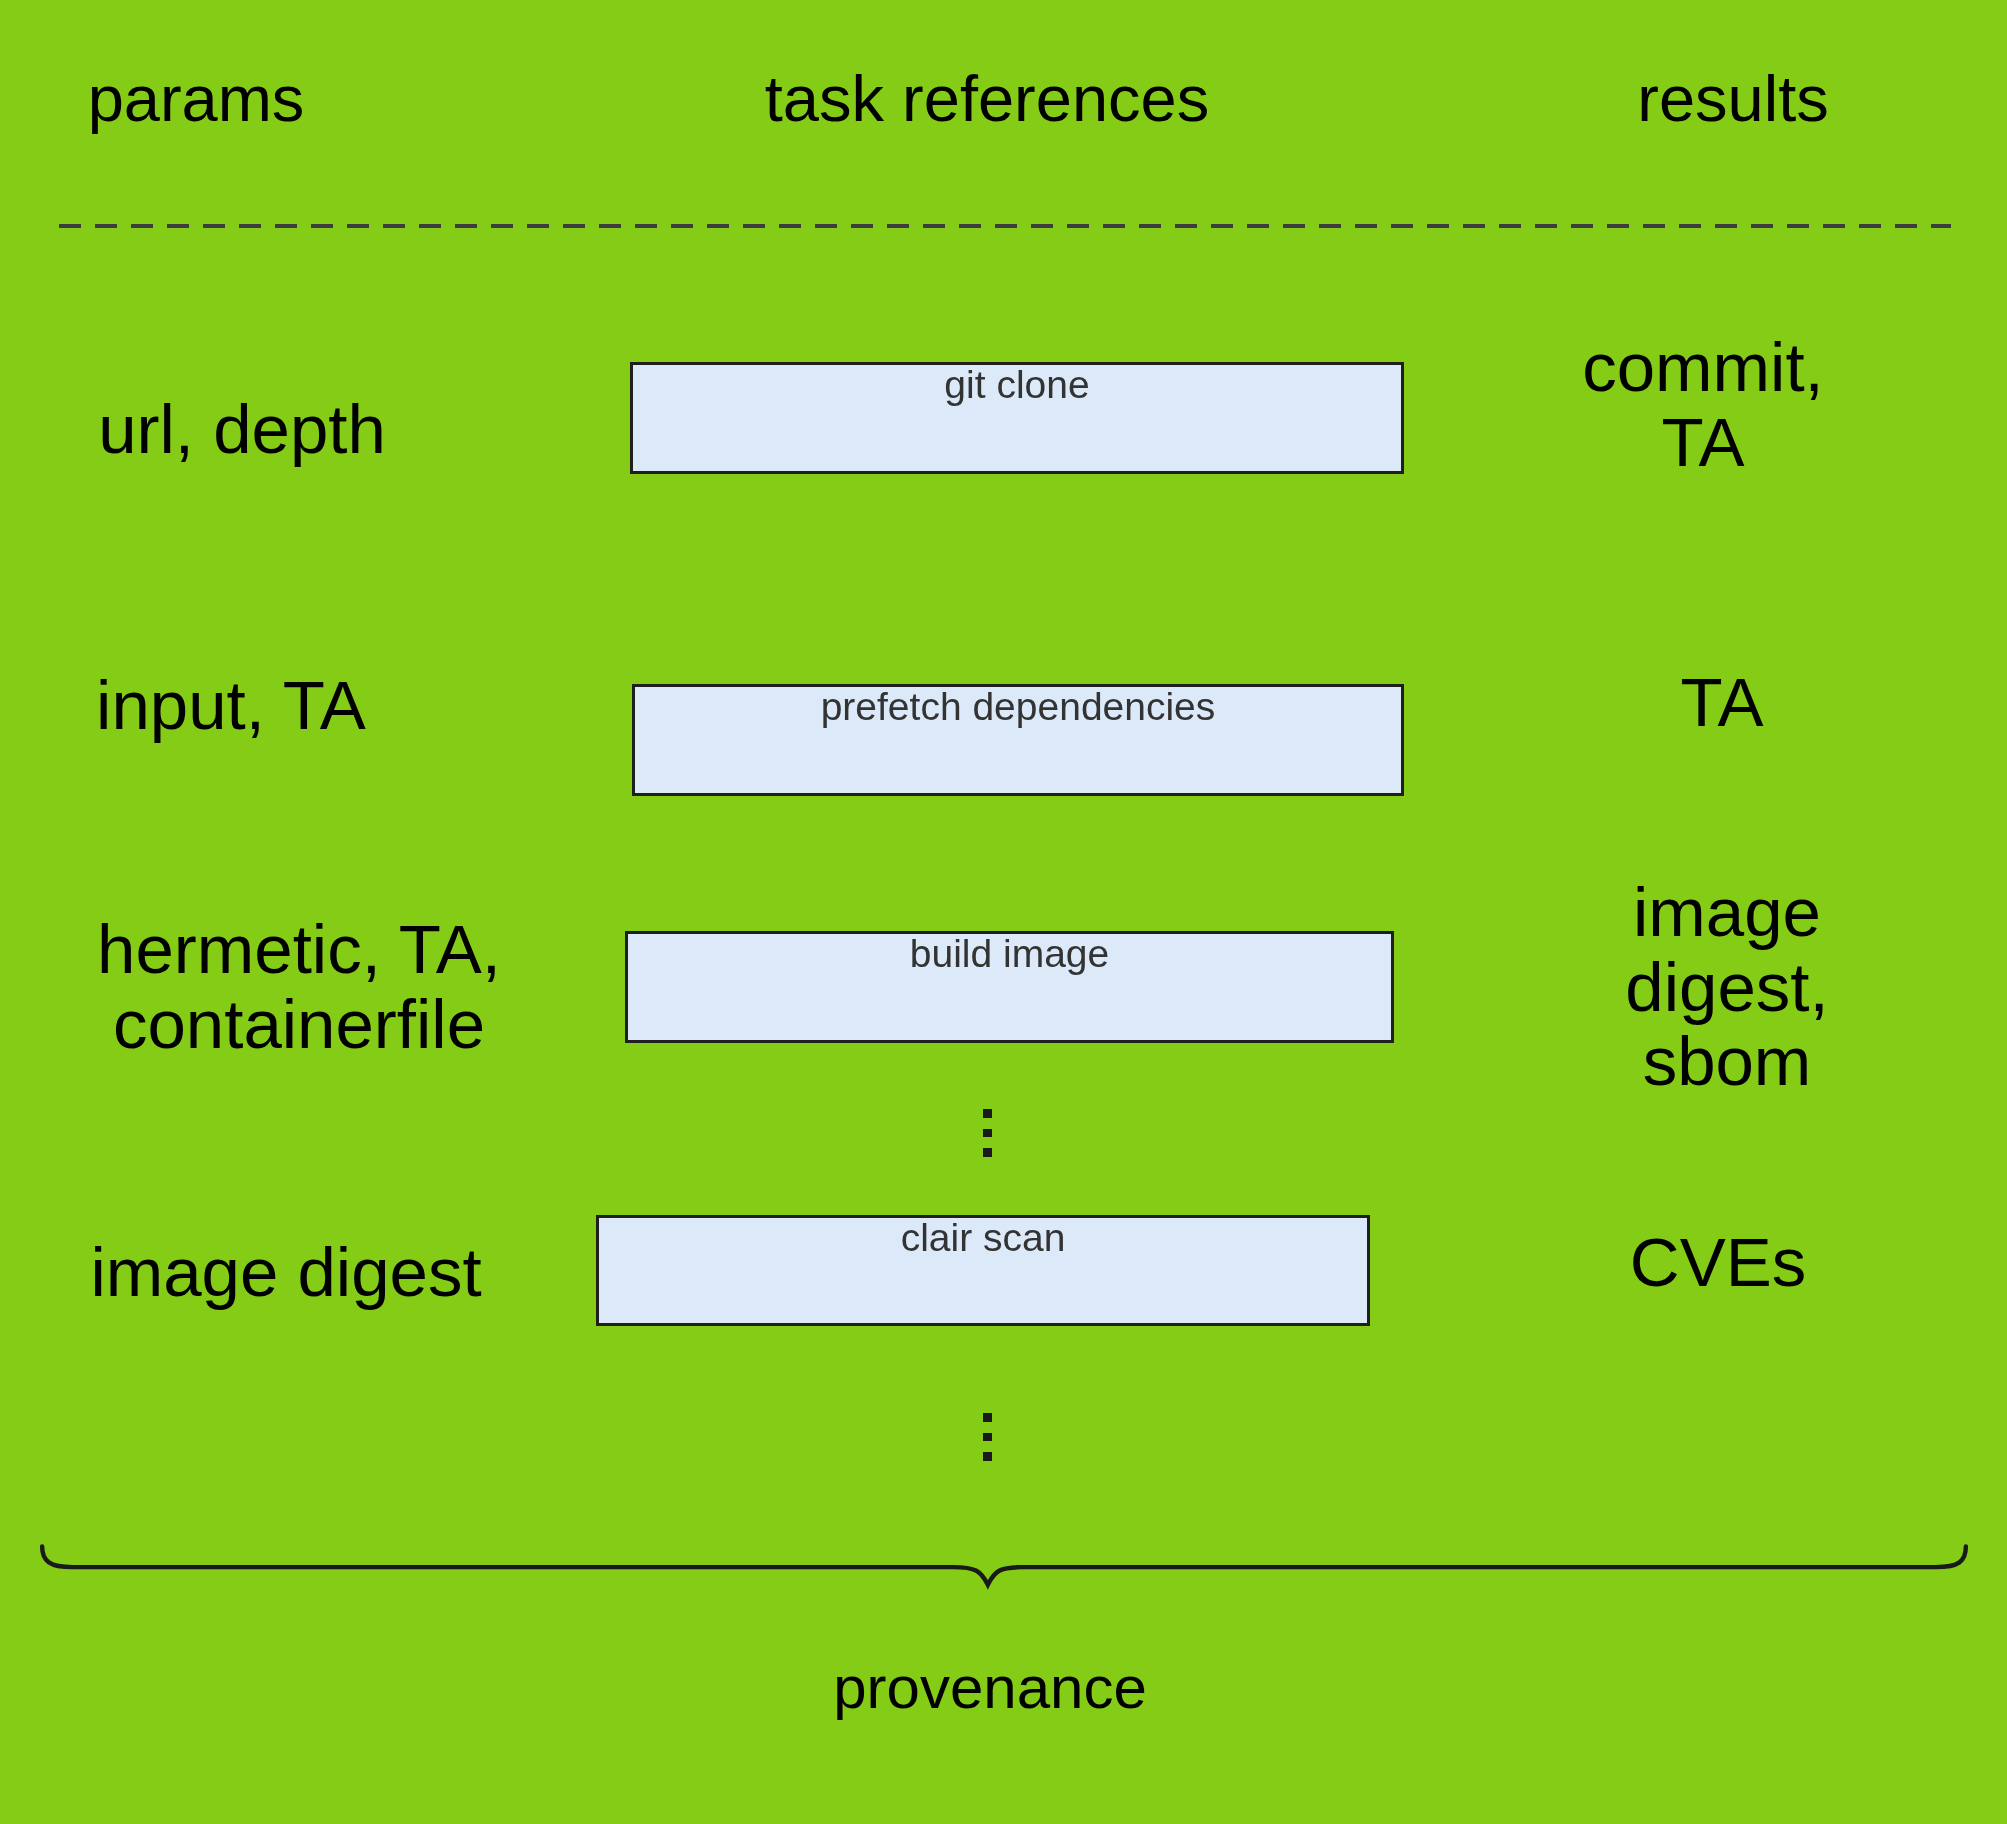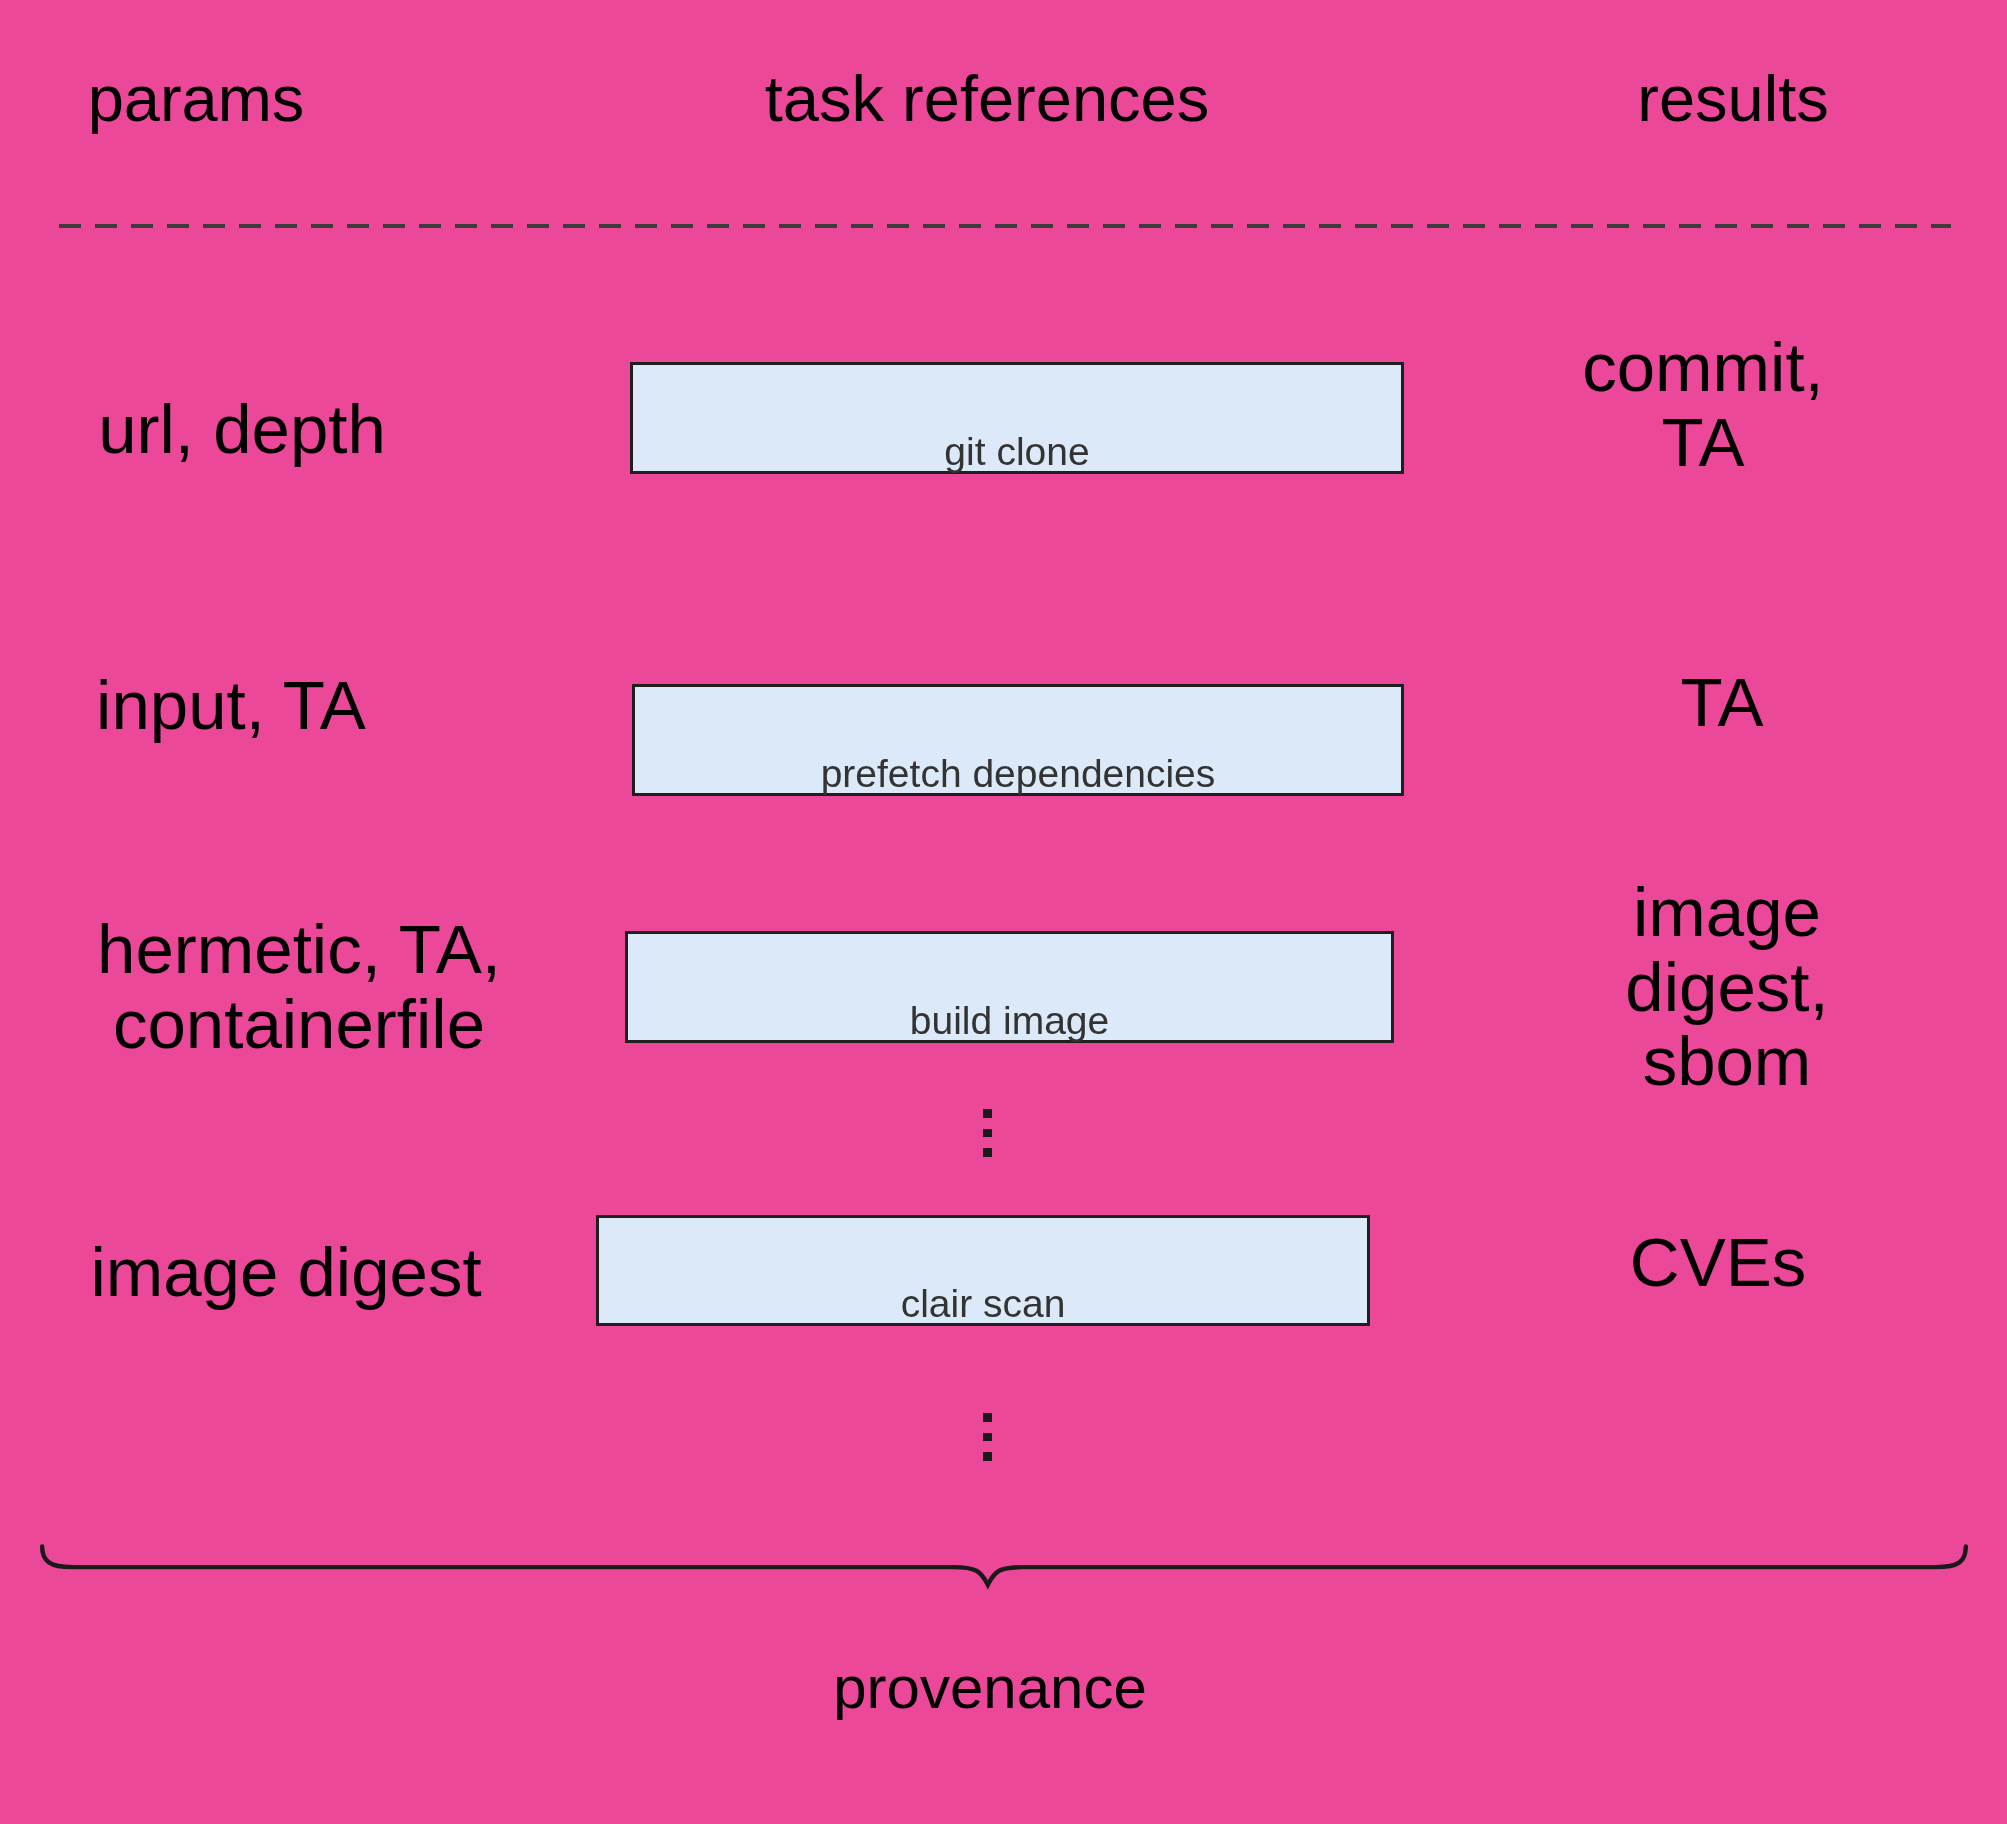--- a/index.html
+++ b/index.html
@@ -8,21 +8,21 @@
     --text:#000000;
     --box-text:#333333;
     --dash:#3d3d3d;
     --ink:#1a1a1a;
   }
   *{margin:0;padding:0;box-sizing:border-box;}
   html,body{background:#ffffff;}
   .canvas{
     position:relative;
     width:2007px;height:1824px;
-    background:#ec4899;
+    background:#84cc16;
     font-family:"Liberation Sans","DejaVu Sans",sans-serif;
     color:var(--text);
     overflow:hidden;
   }
   
   .col-header{
     position:absolute;
     transform:translate(-50%,-50%);
     font-size:65px;
     line-height:1;
@@ -46,21 +46,21 @@
     font-size:69px;
     line-height:1.08;
     text-align:center;
     white-space:pre-line;
     color:var(--text);
   }
   .task-box{
     position:absolute;
     background:var(--box-fill);
     border:3.9px solid var(--box-border);
-    display:flex;align-items:flex-end;justify-content:center;
+    display:flex;align-items:flex-start;justify-content:center;
   }
   .task-box .box-label{
     font-size:39px;
     line-height:1;
     color:var(--box-text);
     white-space:nowrap;
   }
   .p1{left:235px;top:430px;margin-left:7px;}
   .p2{left:231px;top:706px;}
   .p3{left:299px;top:988px;}

